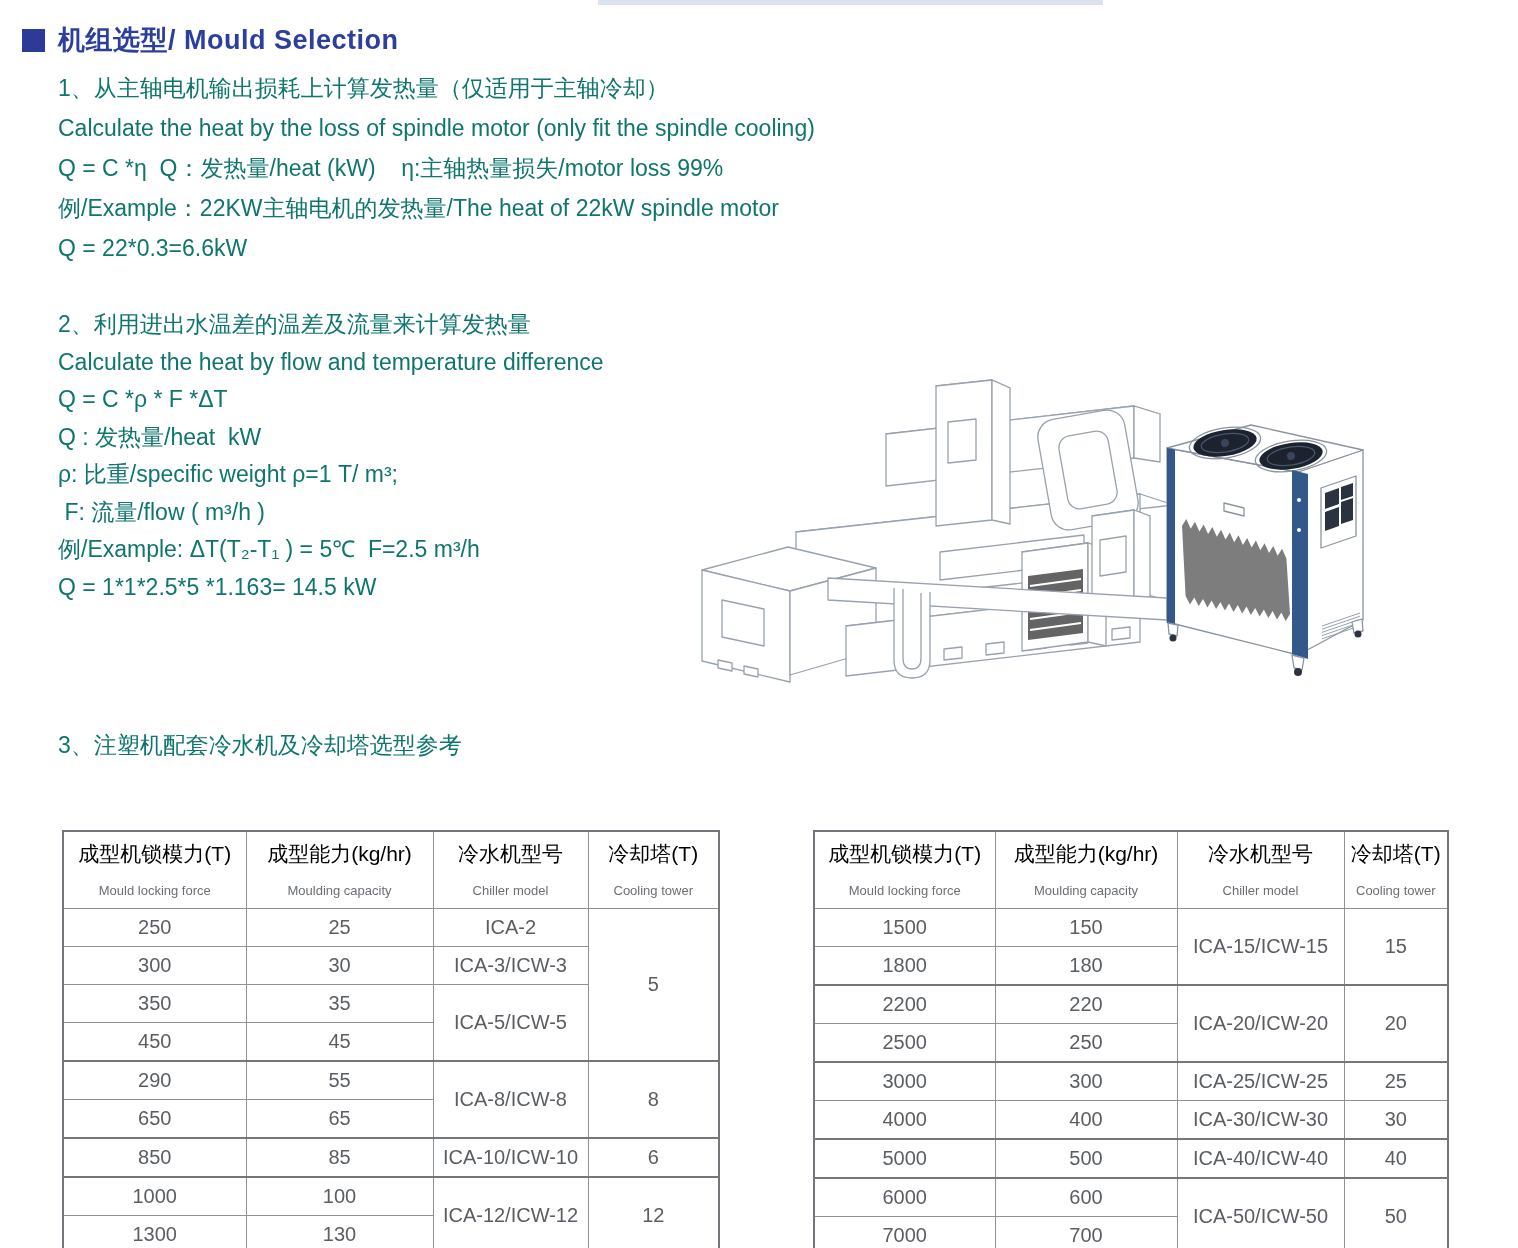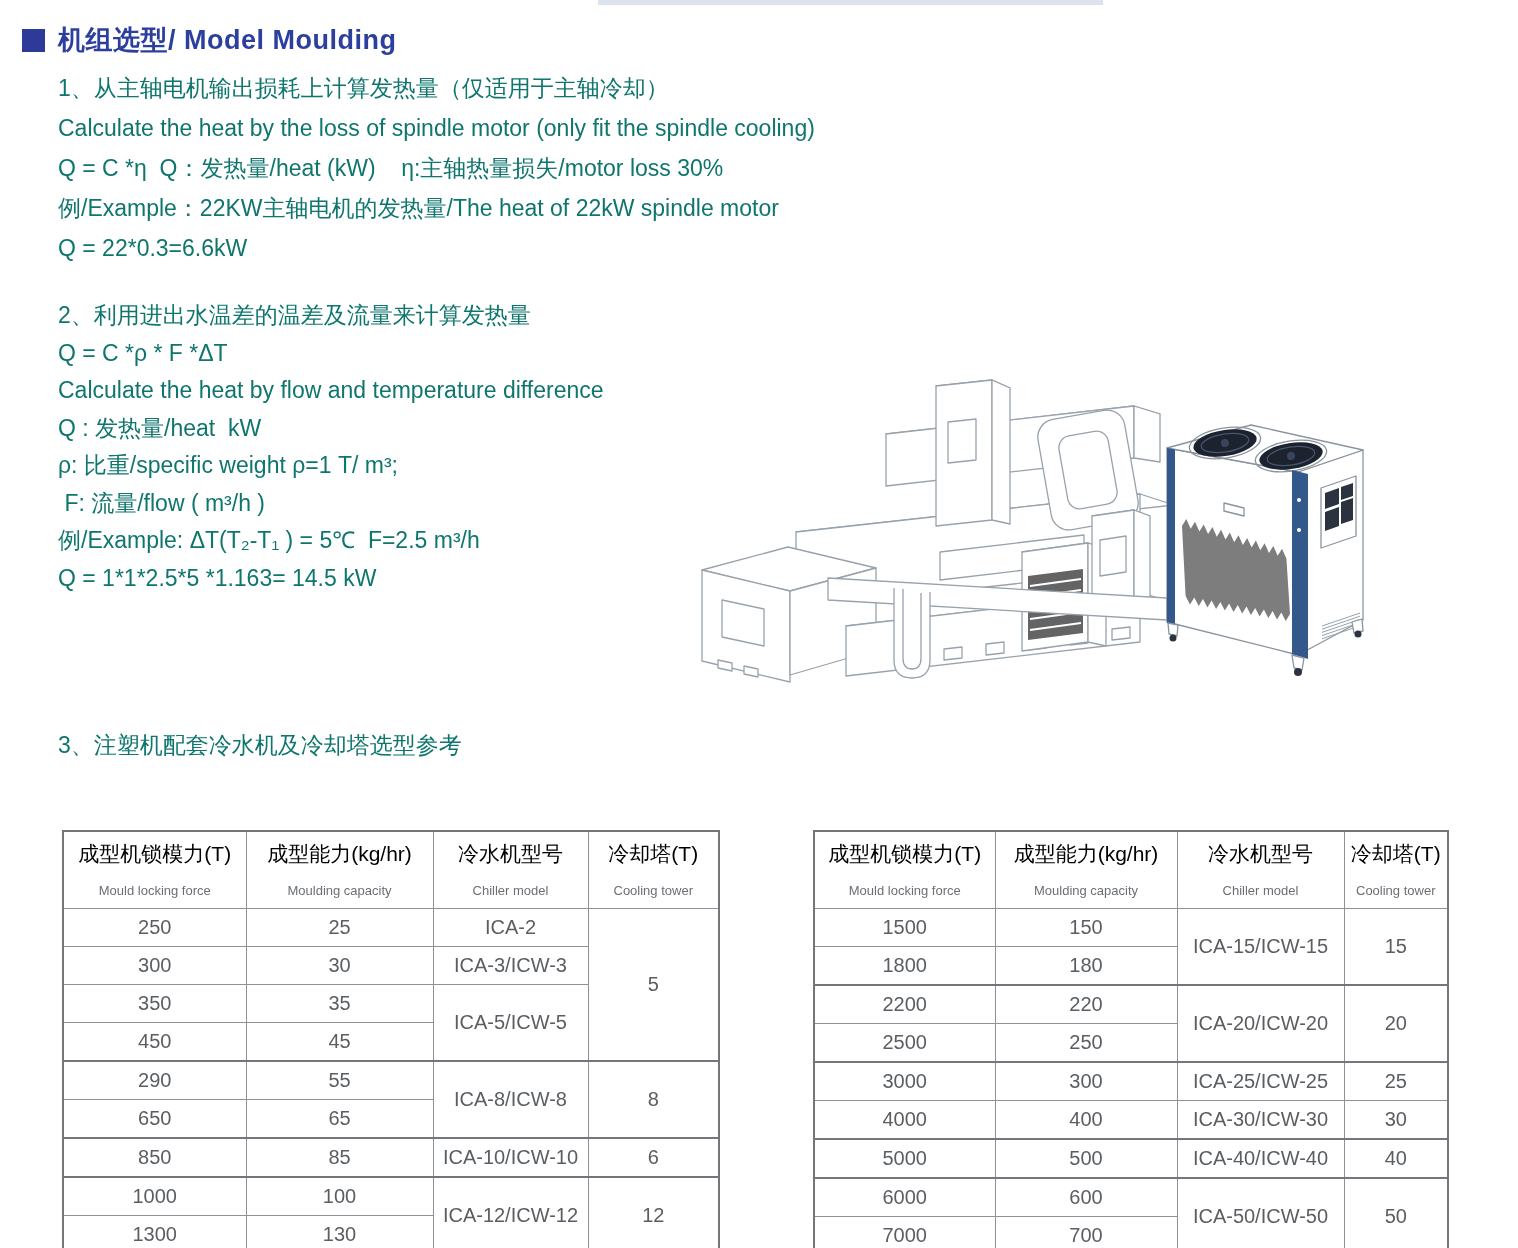--- a/index.html
+++ b/index.html
@@ -5,21 +5,21 @@
   html,body{margin:0;padding:0;background:#fff;}
   .page{position:relative;width:1518px;height:1248px;background:#ffffff;overflow:hidden;
         font-family:"Liberation Sans", sans-serif;color:#54575c;}
   .topbar{position:absolute;left:598px;top:0;width:505px;height:5px;background:#dce2ee;}
   .hdr{position:absolute;left:22px;top:22px;display:flex;align-items:center;}
   .hdr-square{width:23px;height:23px;background:#2e3a97;margin-right:13px;flex:0 0 auto;}
   .hdr-title{font-size:27px;font-weight:600;color:#2c3f9e;letter-spacing:0.5px;}
   .txtblock{position:absolute;left:58px;}
   .txtblock .ln{white-space:pre;font-size:23px;color:#0f766e;}
   .s1{top:68px;} .s1 .ln{line-height:40px;}
-  .s2{top:297px;} .s2 .ln{line-height:37.5px;}
+  .s2{top:306px;} .s2 .ln{line-height:37.5px;}
   .s3{top:726px;} .s3 .ln{line-height:38px;text-align:right;}
   .illus{position:absolute;left:688px;top:330px;width:830px;height:378px;}
   
   .seltable{position:absolute;top:830px;border-collapse:collapse;table-layout:fixed;
             border:2px solid #73777c;}
   .tbl-left{left:62px;width:656px;height:409px;}
   .tbl-right{left:813px;width:634px;height:409px;}
   .seltable th,.seltable td{border:1px solid #8d9298;text-align:center;vertical-align:middle;
             padding:0;color:#5a5e63;}
   .seltable thead th{height:76px;font-weight:normal;}
@@ -30,35 +30,35 @@
 </style>
 </head>
 <body>
 
 <div class="page">
 
   <div class="topbar"></div>
 
   <div class="hdr">
     <div class="hdr-square"></div>
-    <div class="hdr-title">机组选型/ Model Moulding</div>
+    <div class="hdr-title">机组选型/ Mould Selection</div>
   </div>
 
   <div class="txtblock s1">
     <div class="ln">1、从主轴电机输出损耗上计算发热量（仅适用于主轴冷却）</div>
     <div class="ln">Calculate the heat by the loss of spindle motor (only fit the spindle cooling)</div>
-    <div class="ln">Q = C *η  Q：发热量/heat (kW)    η:主轴热量损失/motor loss 30%</div>
+    <div class="ln">Q = C *η  Q：发热量/heat (kW)    η:主轴热量损失/motor loss 99%</div>
     <div class="ln">例/Example：22KW主轴电机的发热量/The heat of 22kW spindle motor</div>
     <div class="ln">Q = 22*0.3=6.6kW</div>
   </div>
 
   <div class="txtblock s2">
     <div class="ln">2、利用进出水温差的温差及流量来计算发热量</div>
+    <div class="ln">Calculate the heat by flow and temperature difference</div>
     <div class="ln">Q = C *ρ * F *ΔT</div>
-    <div class="ln">Calculate the heat by flow and temperature difference</div>
     <div class="ln">Q : 发热量/heat  kW</div>
     <div class="ln">ρ: 比重/specific weight ρ=1 T/ m³;</div>
     <div class="ln"> F: 流量/flow ( m³/h )</div>
     <div class="ln">例/Example: ΔT(T₂-T₁ ) = 5℃  F=2.5 m³/h</div>
     <div class="ln">Q = 1*1*2.5*5 *1.163= 14.5 kW</div>
   </div>
 
   <div class="txtblock s3">
     <div class="ln">3、注塑机配套冷水机及冷却塔选型参考</div>
   </div>

